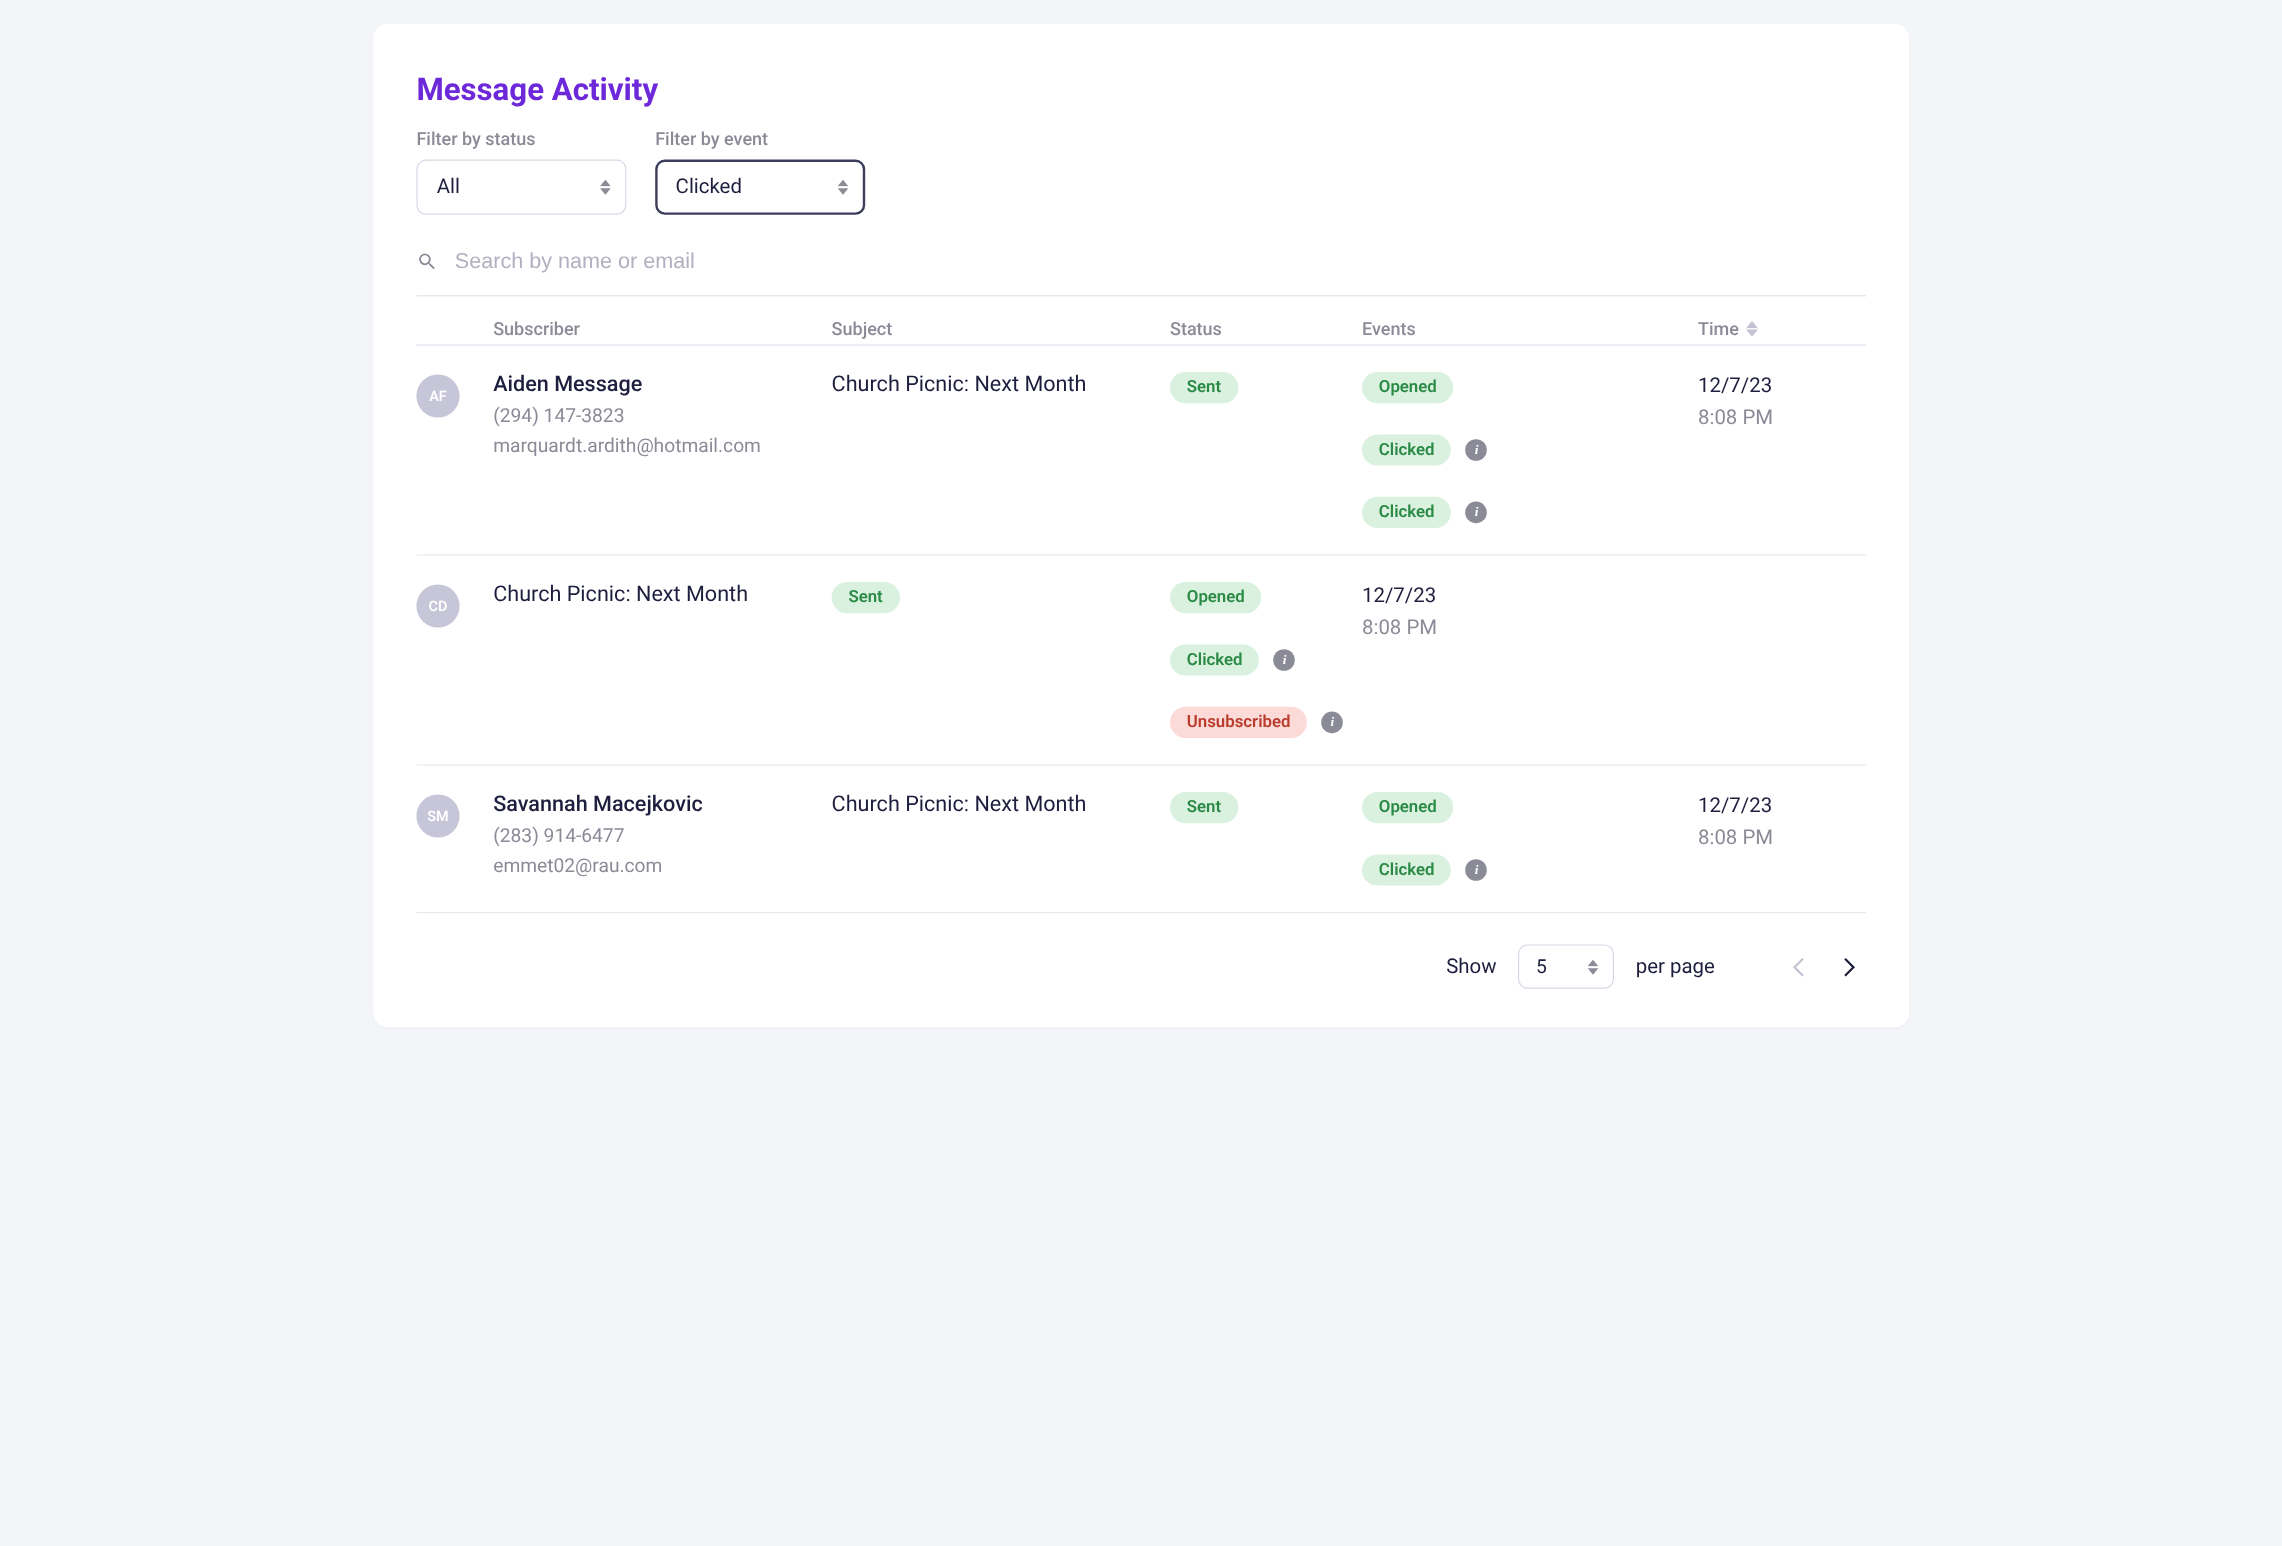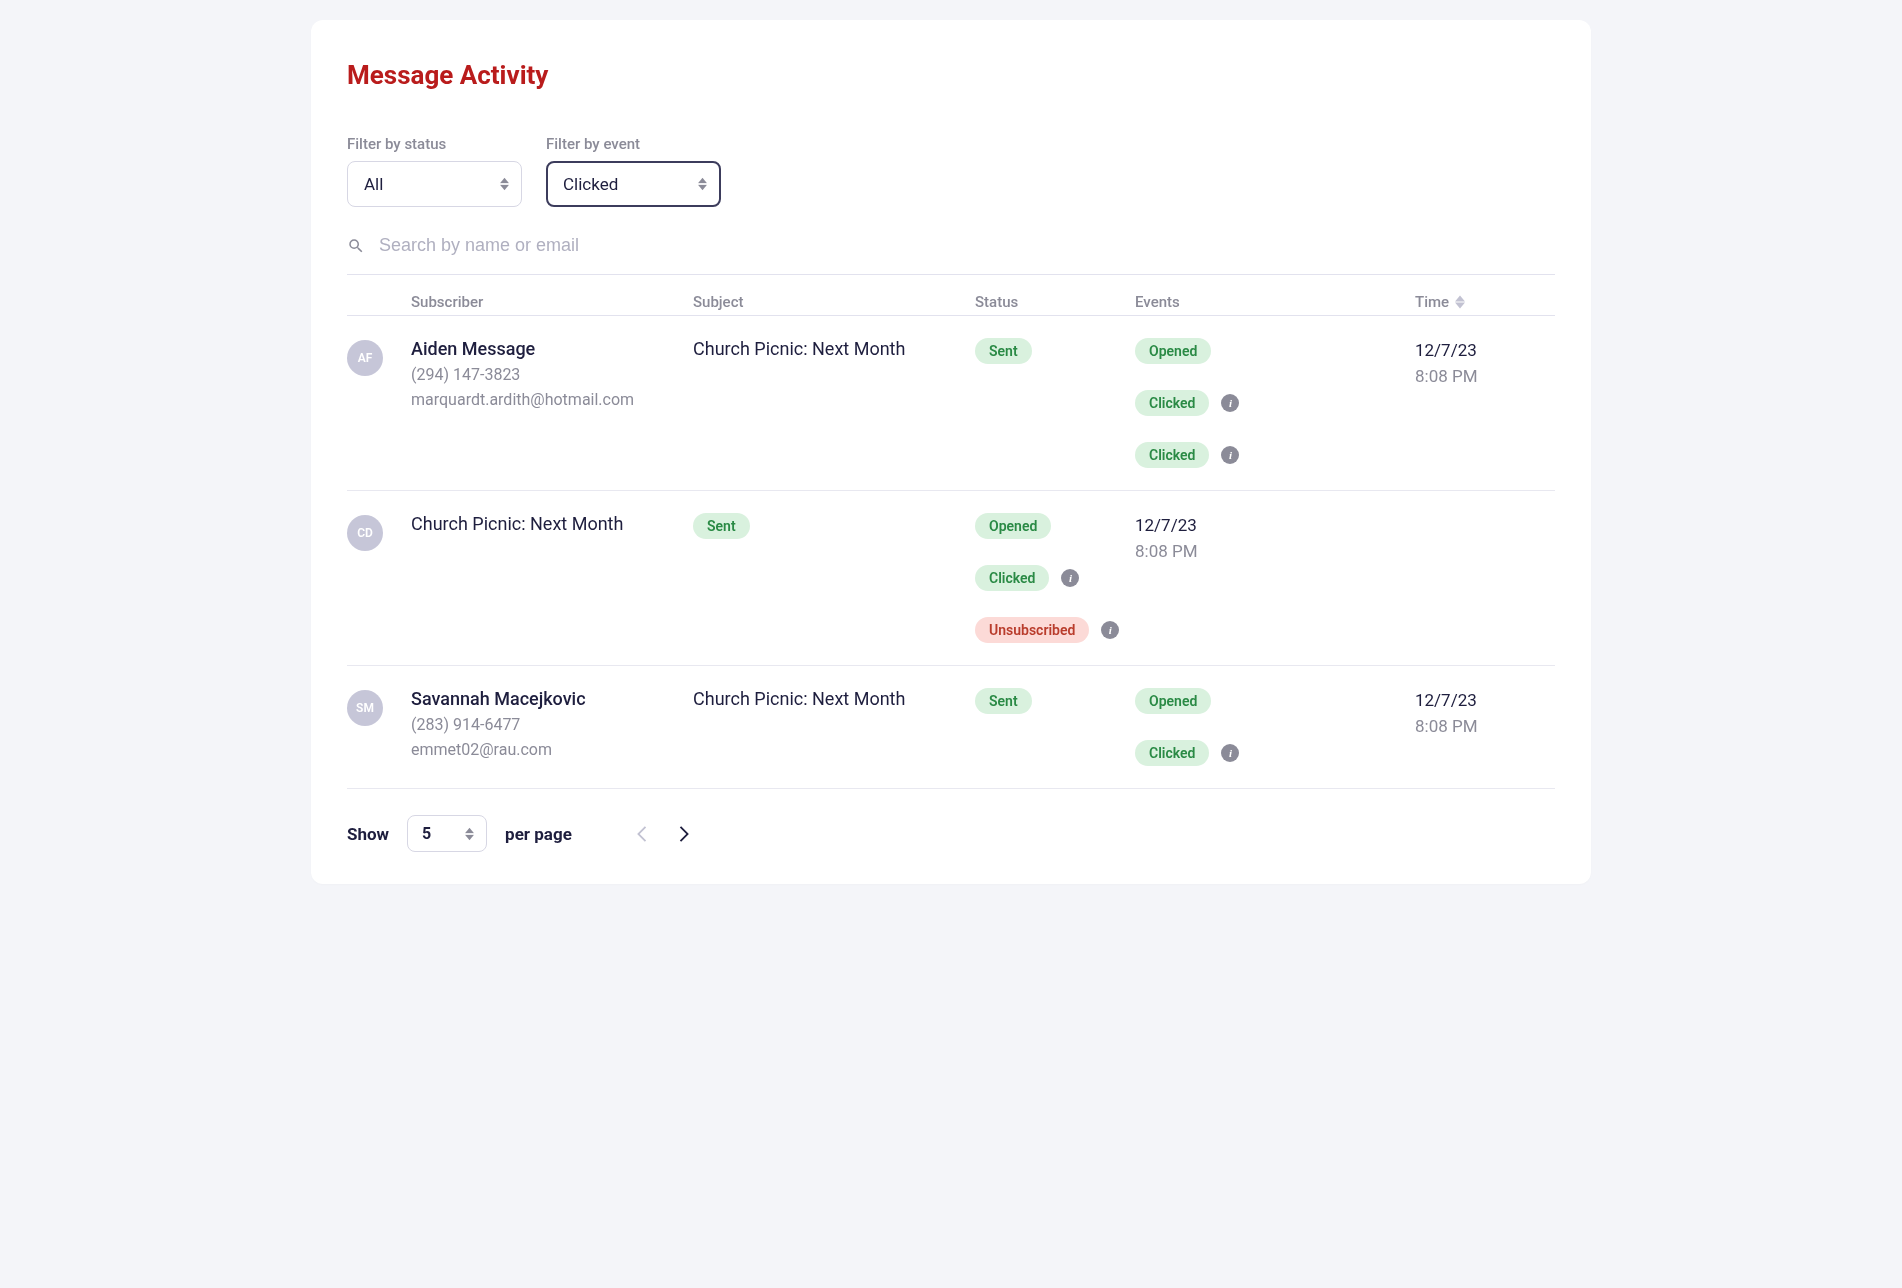--- a/index.html
+++ b/index.html
@@ -12,22 +12,22 @@
   background: #fff;
   border-radius: 12px;
   padding: 40px 36px 32px;
   max-width: 1280px;
   margin: 0 auto;
   box-shadow: 0 1px 2px rgba(0,0,0,0.02);
 }
 .title {
   font-size: 26px;
   font-weight: 700;
-  color: #b91c1c;
-  margin-bottom: 45px;
+  color: #6d28d9;
+  margin-bottom: 17px;
 }
 .filters-row {
   display: flex;
   gap: 24px;
   margin-bottom: 28px;
 }
 .filter-group { display: flex; flex-direction: column; gap: 8px; }
 .filter-label {
   font-size: 15px;
   color: #8b8b98;
@@ -137,26 +137,25 @@
   align-items: center;
   justify-content: center;
   font-style: italic;
   font-family: Georgia, serif;
 }
 .time-col { font-size: 17px; color: #1e1e3e; line-height: 1.5; }
 .time-col .sub { color: #8b8b98; }
 .pager {
   display: flex;
   align-items: center;
-  justify-content: flex-start;
+  justify-content: flex-end;
   gap: 18px;
   padding-top: 26px;
   font-size: 17px;
   color: #1e1e3e;
-  font-weight: bold;
 }
 .pager .select.small { min-width: 80px; padding: 8px 34px 8px 14px; font-size: 16px; }
 .pager-btn {
   width: 26px;
   height: 26px;
   display: flex;
   align-items: center;
   justify-content: center;
   cursor: pointer;
 }

